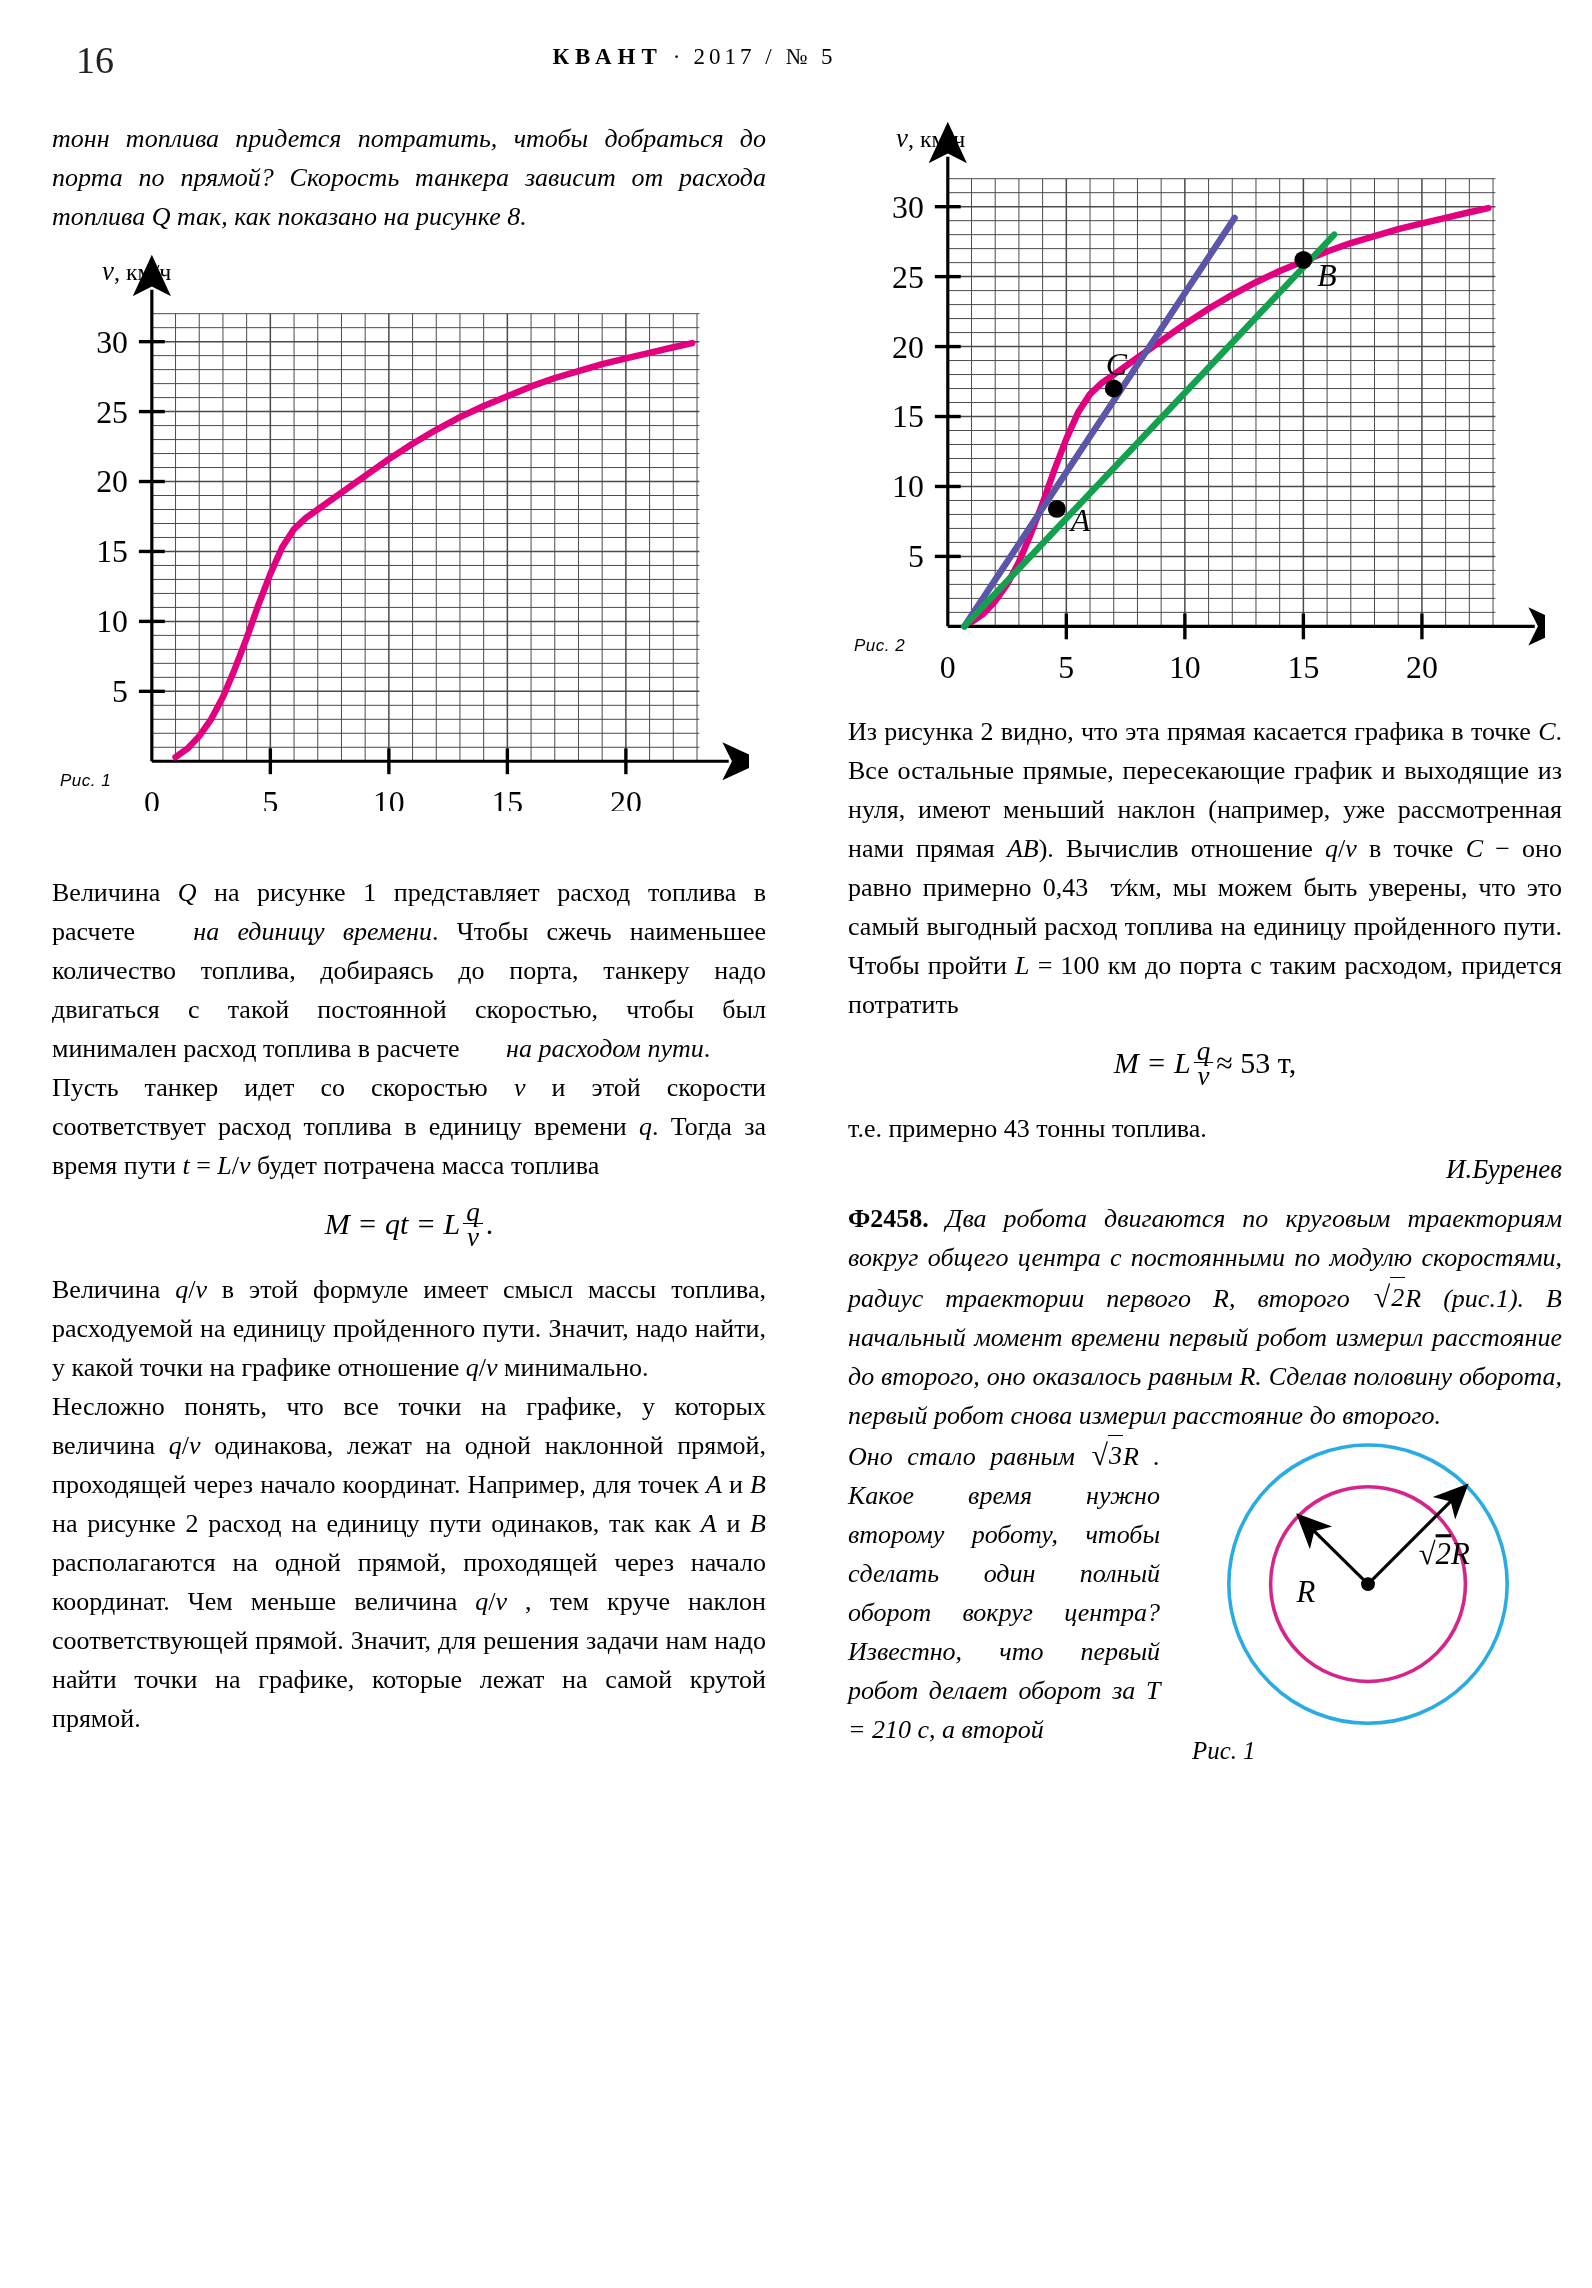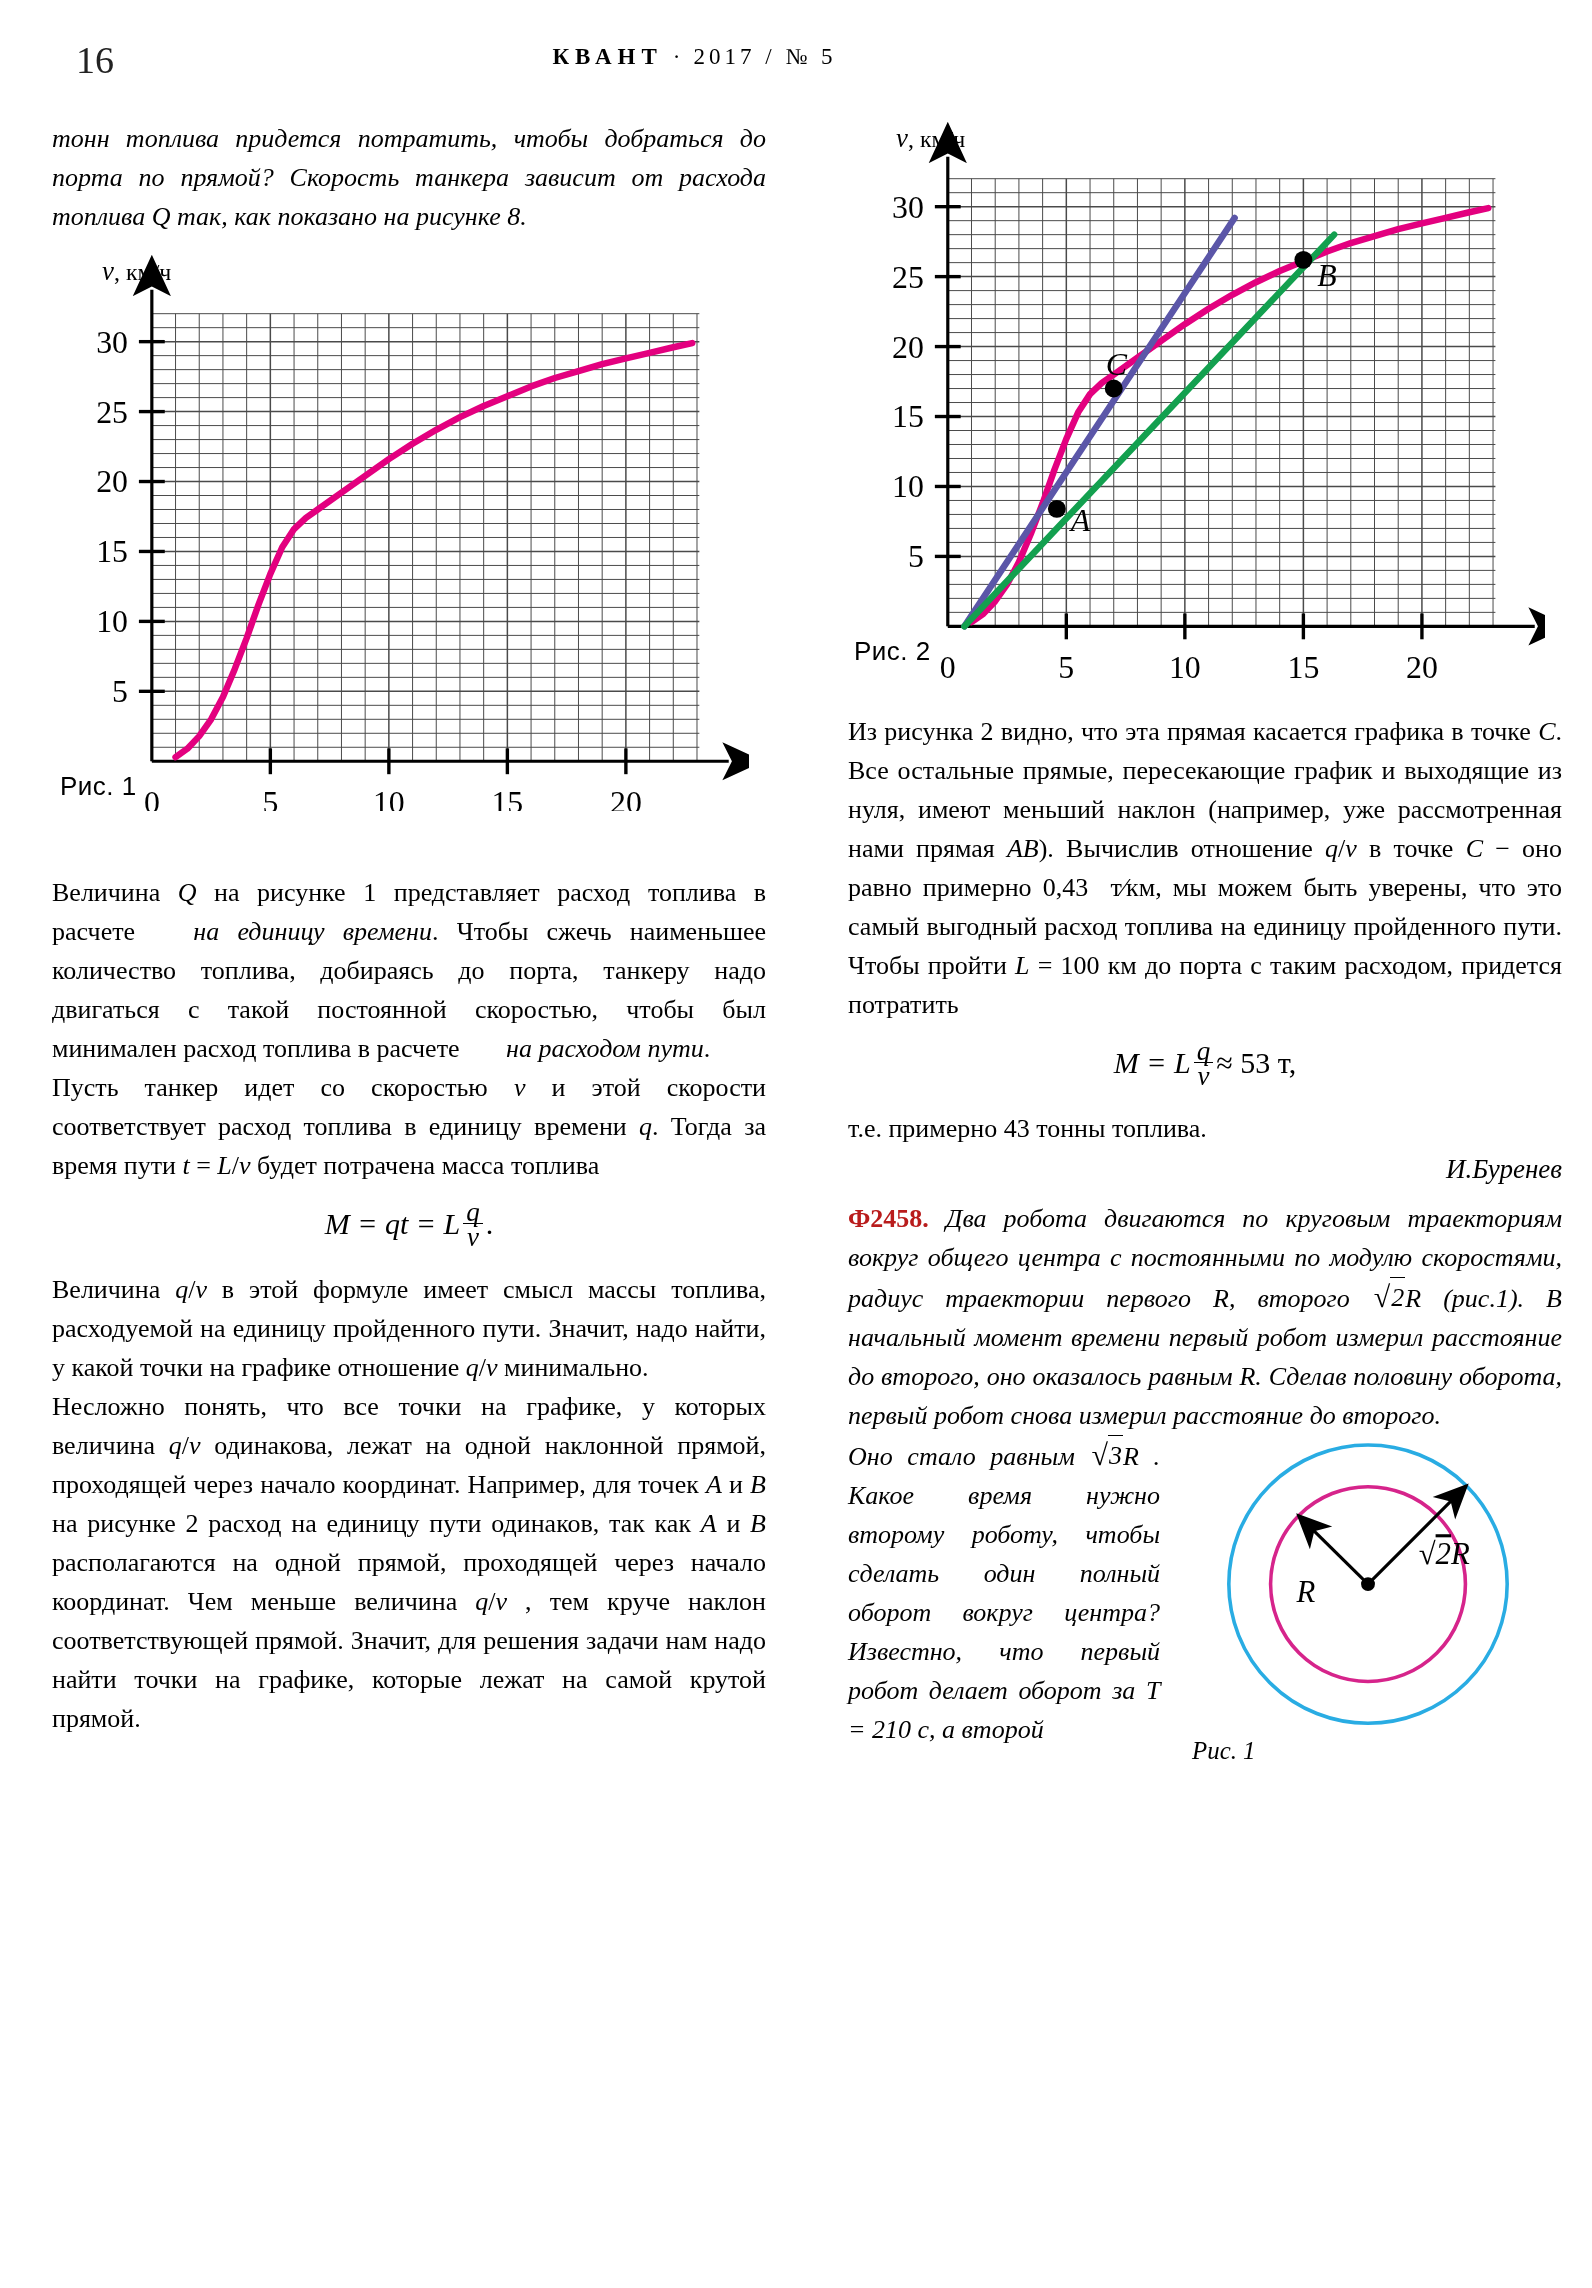--- a/index.html
+++ b/index.html
@@ -49,25 +49,25 @@
   }
   .frac { display:inline-block; vertical-align:middle; text-align:center; margin:0 3px; position:relative; top:-2px;}
   .frac .num { display:block; font-size:27px; line-height:22px; padding:0 3px;}
   .frac .den { display:block; font-size:27px; line-height:26px; border-top:1.6px solid #000; padding:0 3px;}
   .sqrt { display:inline-block; position:relative; padding-left:2px; }
   .sqrt .rad { font-size:30px; }
   .sqrt .bar { border-top:1.5px solid #000; display:inline-block; padding:0 1px; position:relative; top:-1px;}
 
   .signature { text-align:right; font-style:italic; font-size:27px; margin-top:6px; }
 
-  .problem-id { color:#b91c1c; font-weight:bold; font-style:normal; font-family:"Liberation Serif",serif; }
+  .problem-id { color:#000000; font-weight:bold; font-style:normal; font-family:"Liberation Serif",serif; }
 
   
   .fig-caption {
-    font-size:26px; font-family:"Liberation Sans", sans-serif;
+    font-style:italic; font-size:17px; font-family:"Liberation Sans", sans-serif;
     letter-spacing:0.5px;
   }
 
   
   .figbox { position:relative; }
   svg { display:block; }
   text { font-family:"Liberation Serif", serif; }
 </style>
 </head>
 <body>

